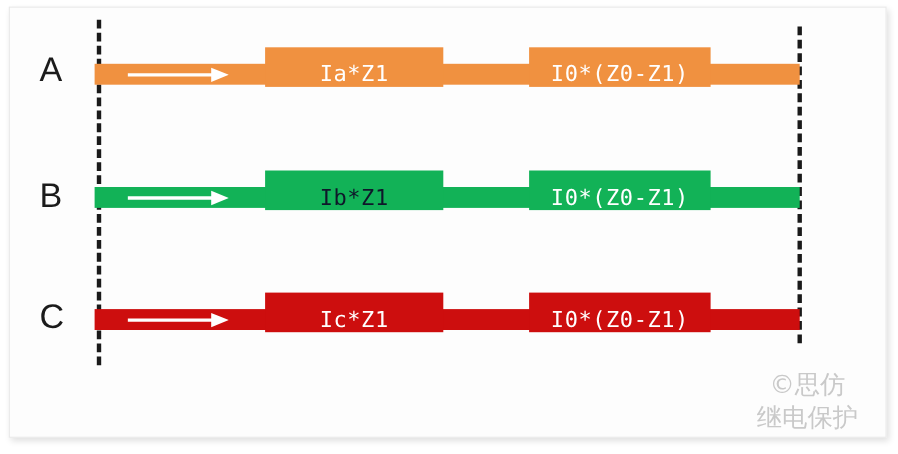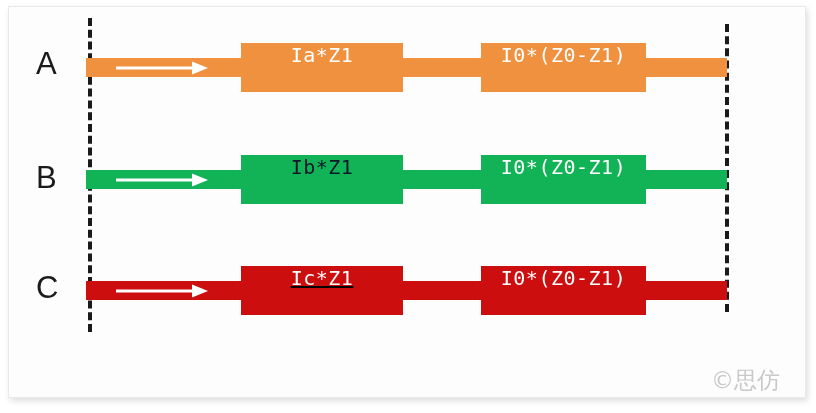--- a/index.html
+++ b/index.html
@@ -56,23 +56,23 @@
 
   
   .thinbar {
     position: absolute;
     height: 19px;
   }
 
   
   .box {
     position: absolute;
-    height: 49px;
+    height: 36px;
     display: flex;
-    align-items: flex-start;
+    align-items: flex-end;
     justify-content: center;
     box-sizing: border-box;
   }
   .box-text {
     color: #ffffff;
     font-family: "DejaVu Sans Mono", monospace;
     font-size: 20px;
     letter-spacing: 0.5px;
     white-space: nowrap;
   }
@@ -144,33 +144,34 @@
       <svg width="92" height="16" viewBox="0 0 92 16">
         <line x1="0" y1="8" x2="80" y2="8" stroke="#ffffff" stroke-width="3"></line>
         <polygon points="92,8 76,1.5 76,14.5" fill="#ffffff"></polygon>
       </svg>
     </div>
 
     <div class="phase-label" style="left: 36px; top: 272px; color: rgb(27, 27, 27);">C</div>
 
     <div class="thinbar" id="barC" style="left: 86px; top: 281px; width: 641px; background: rgb(205, 14, 14);"></div>
 
-    <div class="box" id="boxC1" style="left: 241px; top: 266px; width: 162px; background: rgb(205, 14, 14); text-decoration: underline;">
+    <div class="box" id="boxC1" style="left: 241px; top: 266px; width: 162px; background: rgb(205, 14, 14);">
       <span class="box-text" style="color: rgb(255, 255, 255);">Ic*Z1</span>
     </div>
 
     <div class="box" id="boxC2" style="left: 481px; top: 266px; width: 165px; background: rgb(205, 14, 14);">
       <span class="box-text" style="color: rgb(255, 255, 255);">I0*(Z0-Z1)</span>
     </div>
 
     <div class="arrow" style="left:116px; top:283px; width:92px;">
       <svg width="92" height="16" viewBox="0 0 92 16">
         <line x1="0" y1="8" x2="80" y2="8" stroke="#ffffff" stroke-width="3"></line>
         <polygon points="92,8 76,1.5 76,14.5" fill="#ffffff"></polygon>
       </svg>
     </div>
 
     <div class="watermark">
       <div>©思仿</div>
+      <div>继电保护</div>
     </div>
 
   </div>
 </div>
 
 </body></html>

